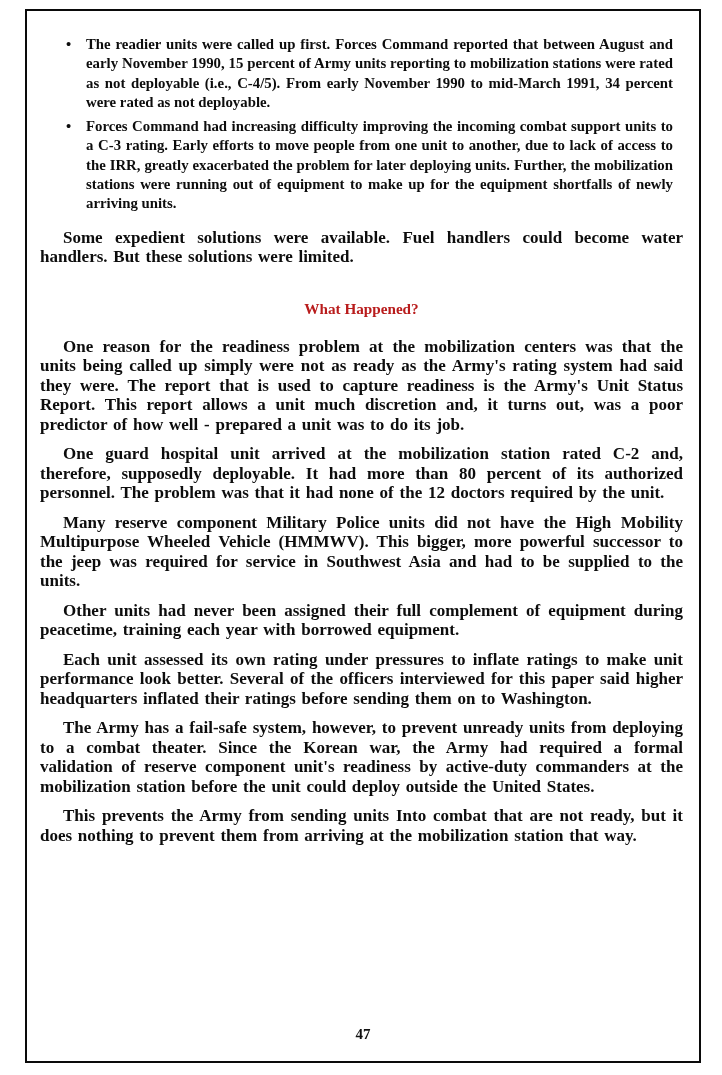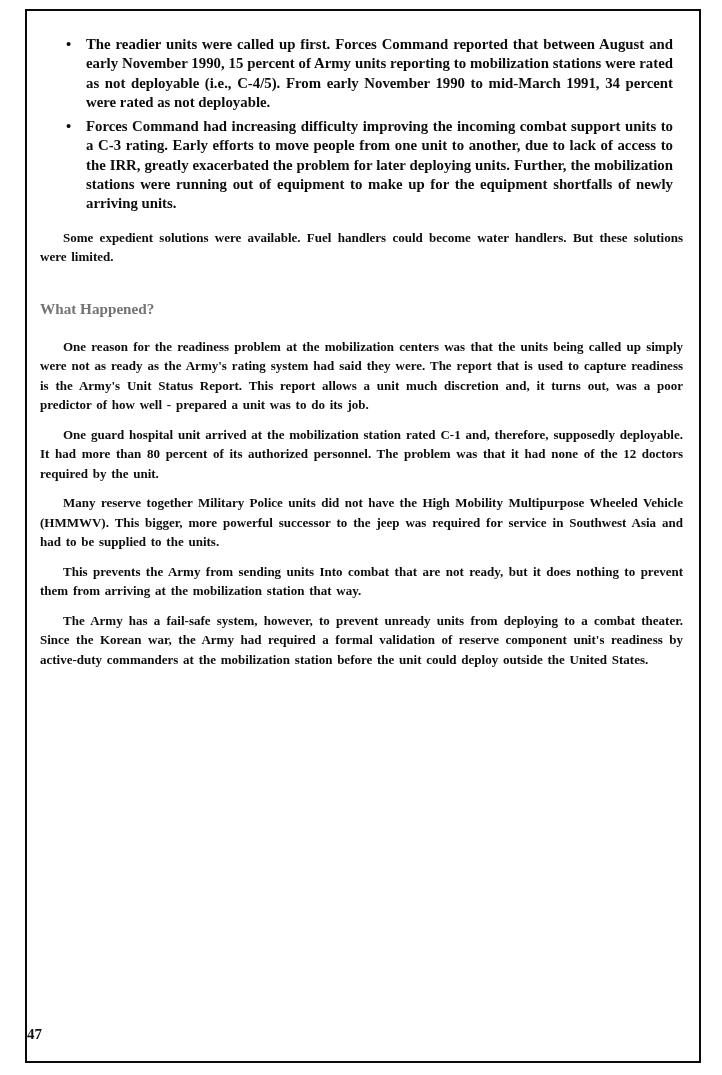--- a/index.html
+++ b/index.html
@@ -49,39 +49,41 @@
     position: absolute;
     left: 6px;
     top: 0;
     font-weight: 700;
   }
   .para {
     margin: 10px 0;
     text-indent: 23px;
     text-align: justify;
     font-weight: 700;
-    font-size: 13px;
+    font-size: 17px;
     line-height: 19.5px;
     word-spacing: 1.5px;
   }
   .para.first-after-bullets {
     margin-top: 14px;
   }
   .section-heading {
     margin: 32px 0 18px 0;
     font-size: 15.2px;
     font-weight: 700;
-    color: #737373;
+    color: #b91c1c;
     line-height: 20px;
+    text-align: center;
   }
   .page-number {
     position: absolute;
     left: 0;
     right: 0;
     bottom: 18px;
+    text-align: center;
     font-size: 15px;
     font-weight: 700;
     color: #111111;
   }
 </style>
 </head>
 <body>
 
 <div class="page-frame">
   <div class="content">
@@ -95,21 +97,23 @@
         <span class="bullet-marker">•</span>
         <span>Forces Command had increasing difficulty improving the incoming combat support units to a C-3 rating. Early efforts to move people from one unit to another, due to lack of access to the IRR, greatly exacerbated the problem for later deploying units. Further, the mobilization stations were running out of equipment to make up for the equipment shortfalls of newly arriving units.</span>
       </li>
     </ul>
 
     <p class="para first-after-bullets">Some expedient solutions were available. Fuel handlers could become water handlers. But these solutions were limited.</p>
 
     <h2 class="section-heading">What Happened?</h2>
 
     <p class="para">One reason for the readiness problem at the mobilization centers was that the units being called up simply were not as ready as the Army's rating system had said they were. The report that is used to capture readiness is the Army's Unit Status Report. This report allows a unit much discretion and, it turns out, was a poor predictor of how well - prepared a unit was to do its job.</p>
-    <p class="para">One guard hospital unit arrived at the mobilization station rated C-1 and, therefore, supposedly deployable. It had more than 80 percent of its authorized personnel. The problem was that it had none of the 12 doctors required by the unit.</p>
-    <p class="para">Many reserve together Military Police units did not have the High Mobility Multipurpose Wheeled Vehicle (HMMWV). This bigger, more powerful successor to the jeep was required for service in Southwest Asia and had to be supplied to the units.</p>
+    <p class="para">One guard hospital unit arrived at the mobilization station rated C-2 and, therefore, supposedly deployable. It had more than 80 percent of its authorized personnel. The problem was that it had none of the 12 doctors required by the unit.</p>
+    <p class="para">Many reserve component Military Police units did not have the High Mobility Multipurpose Wheeled Vehicle (HMMWV). This bigger, more powerful successor to the jeep was required for service in Southwest Asia and had to be supplied to the units.</p>
+    <p class="para">Other units had never been assigned their full complement of equipment during peacetime, training each year with borrowed equipment.</p>
+    <p class="para">Each unit assessed its own rating under pressures to inflate ratings to make unit performance look better. Several of the officers interviewed for this paper said higher headquarters inflated their ratings before sending them on to Washington.</p>
+    <p class="para">The Army has a fail-safe system, however, to prevent unready units from deploying to a combat theater. Since the Korean war, the Army had required a formal validation of reserve component unit's readiness by active-duty commanders at the mobilization station before the unit could deploy outside the United States.</p>
     <p class="para">This prevents the Army from sending units Into combat that are not ready, but it does nothing to prevent them from arriving at the mobilization station that way.</p>
-    <p class="para">The Army has a fail-safe system, however, to prevent unready units from deploying to a combat theater. Since the Korean war, the Army had required a formal validation of reserve component unit's readiness by active-duty commanders at the mobilization station before the unit could deploy outside the United States.</p>
 
   </div>
 
   <div class="page-number">47</div>
 </div>
 
 </body></html>

